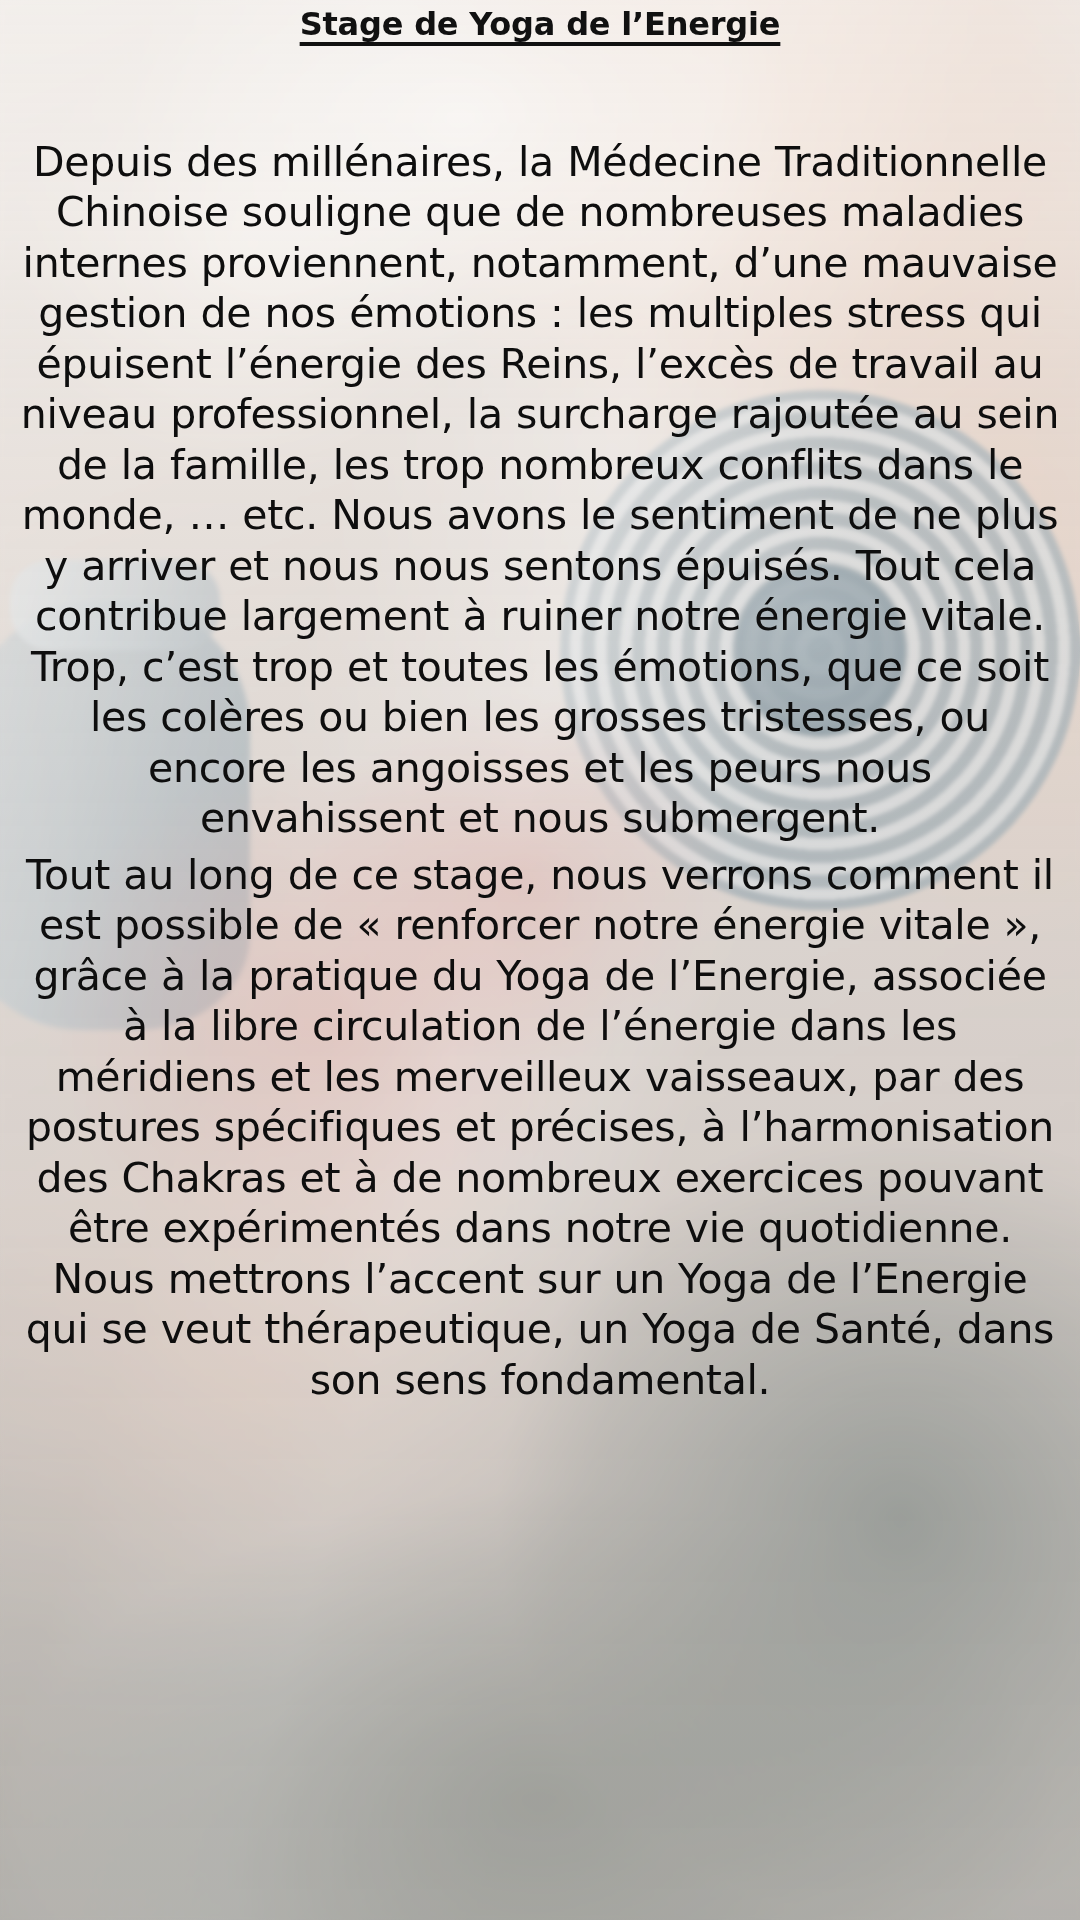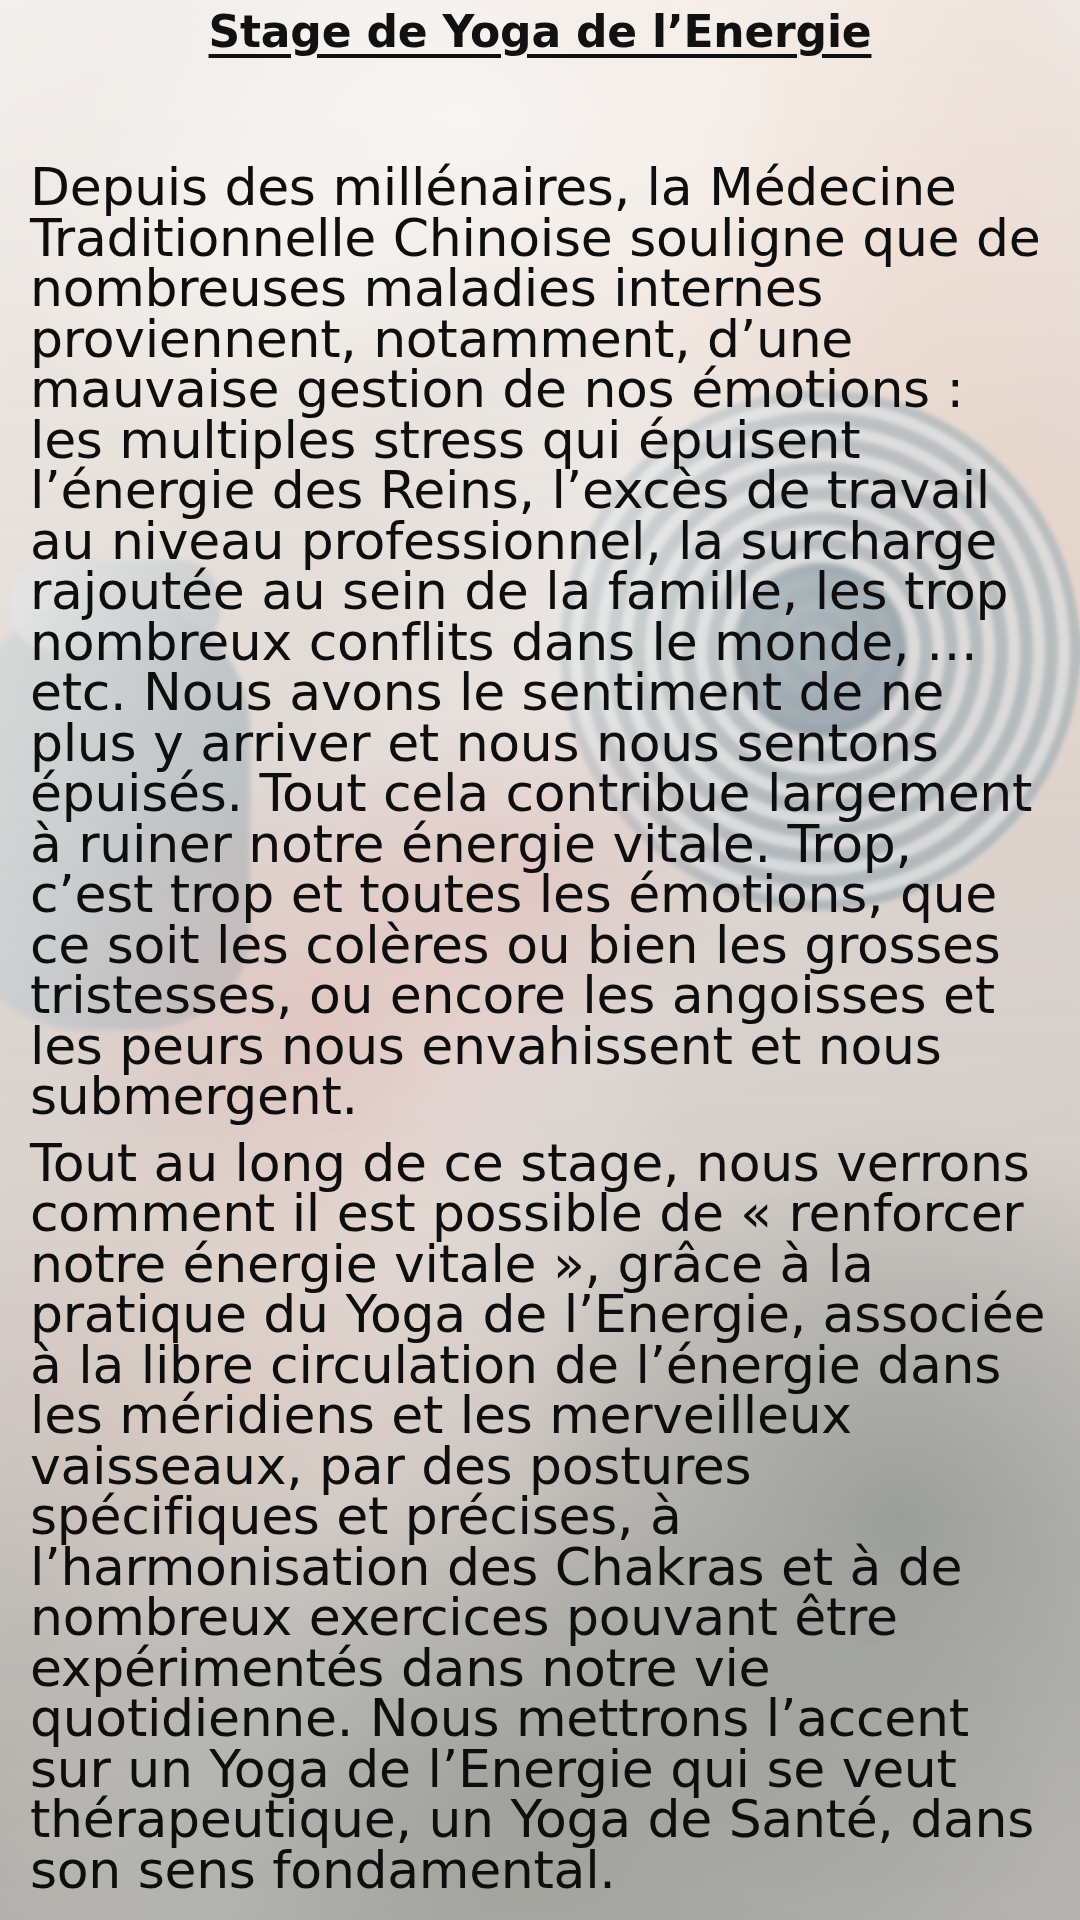--- a/index.html
+++ b/index.html
@@ -140,39 +140,39 @@
     box-sizing: border-box;
   }
 
   .title {
     margin: 0;
     padding-top: 4px;
     text-align: center;
     color: #111111;
     font-family: "DejaVu Sans", sans-serif;
     font-weight: 700;
-    font-size: 44px;
+    font-size: 32px;
     line-height: 1.28;
     letter-spacing: -0.2px;
   }
   .title .line {
     display: inline-block;
     text-decoration: underline;
     text-decoration-thickness: 4px;
     text-underline-offset: 7px;
   }
 
   .body-text {
-    margin: 16px;
+    margin: 6px;
     padding: 0 4px;
-    text-align: left;
+    text-align: center;
     color: #0e0e0e;
     font-family: "DejaVu Sans", sans-serif;
     font-weight: 400;
-    font-size: 52px;
+    font-size: 41px;
     line-height: 50.5px;
     letter-spacing: -0.3px;
     word-spacing: 0.5px;
   }
   .spacer-top {
     height: 86px;
   }
 </style>
 </head>
 <body>

